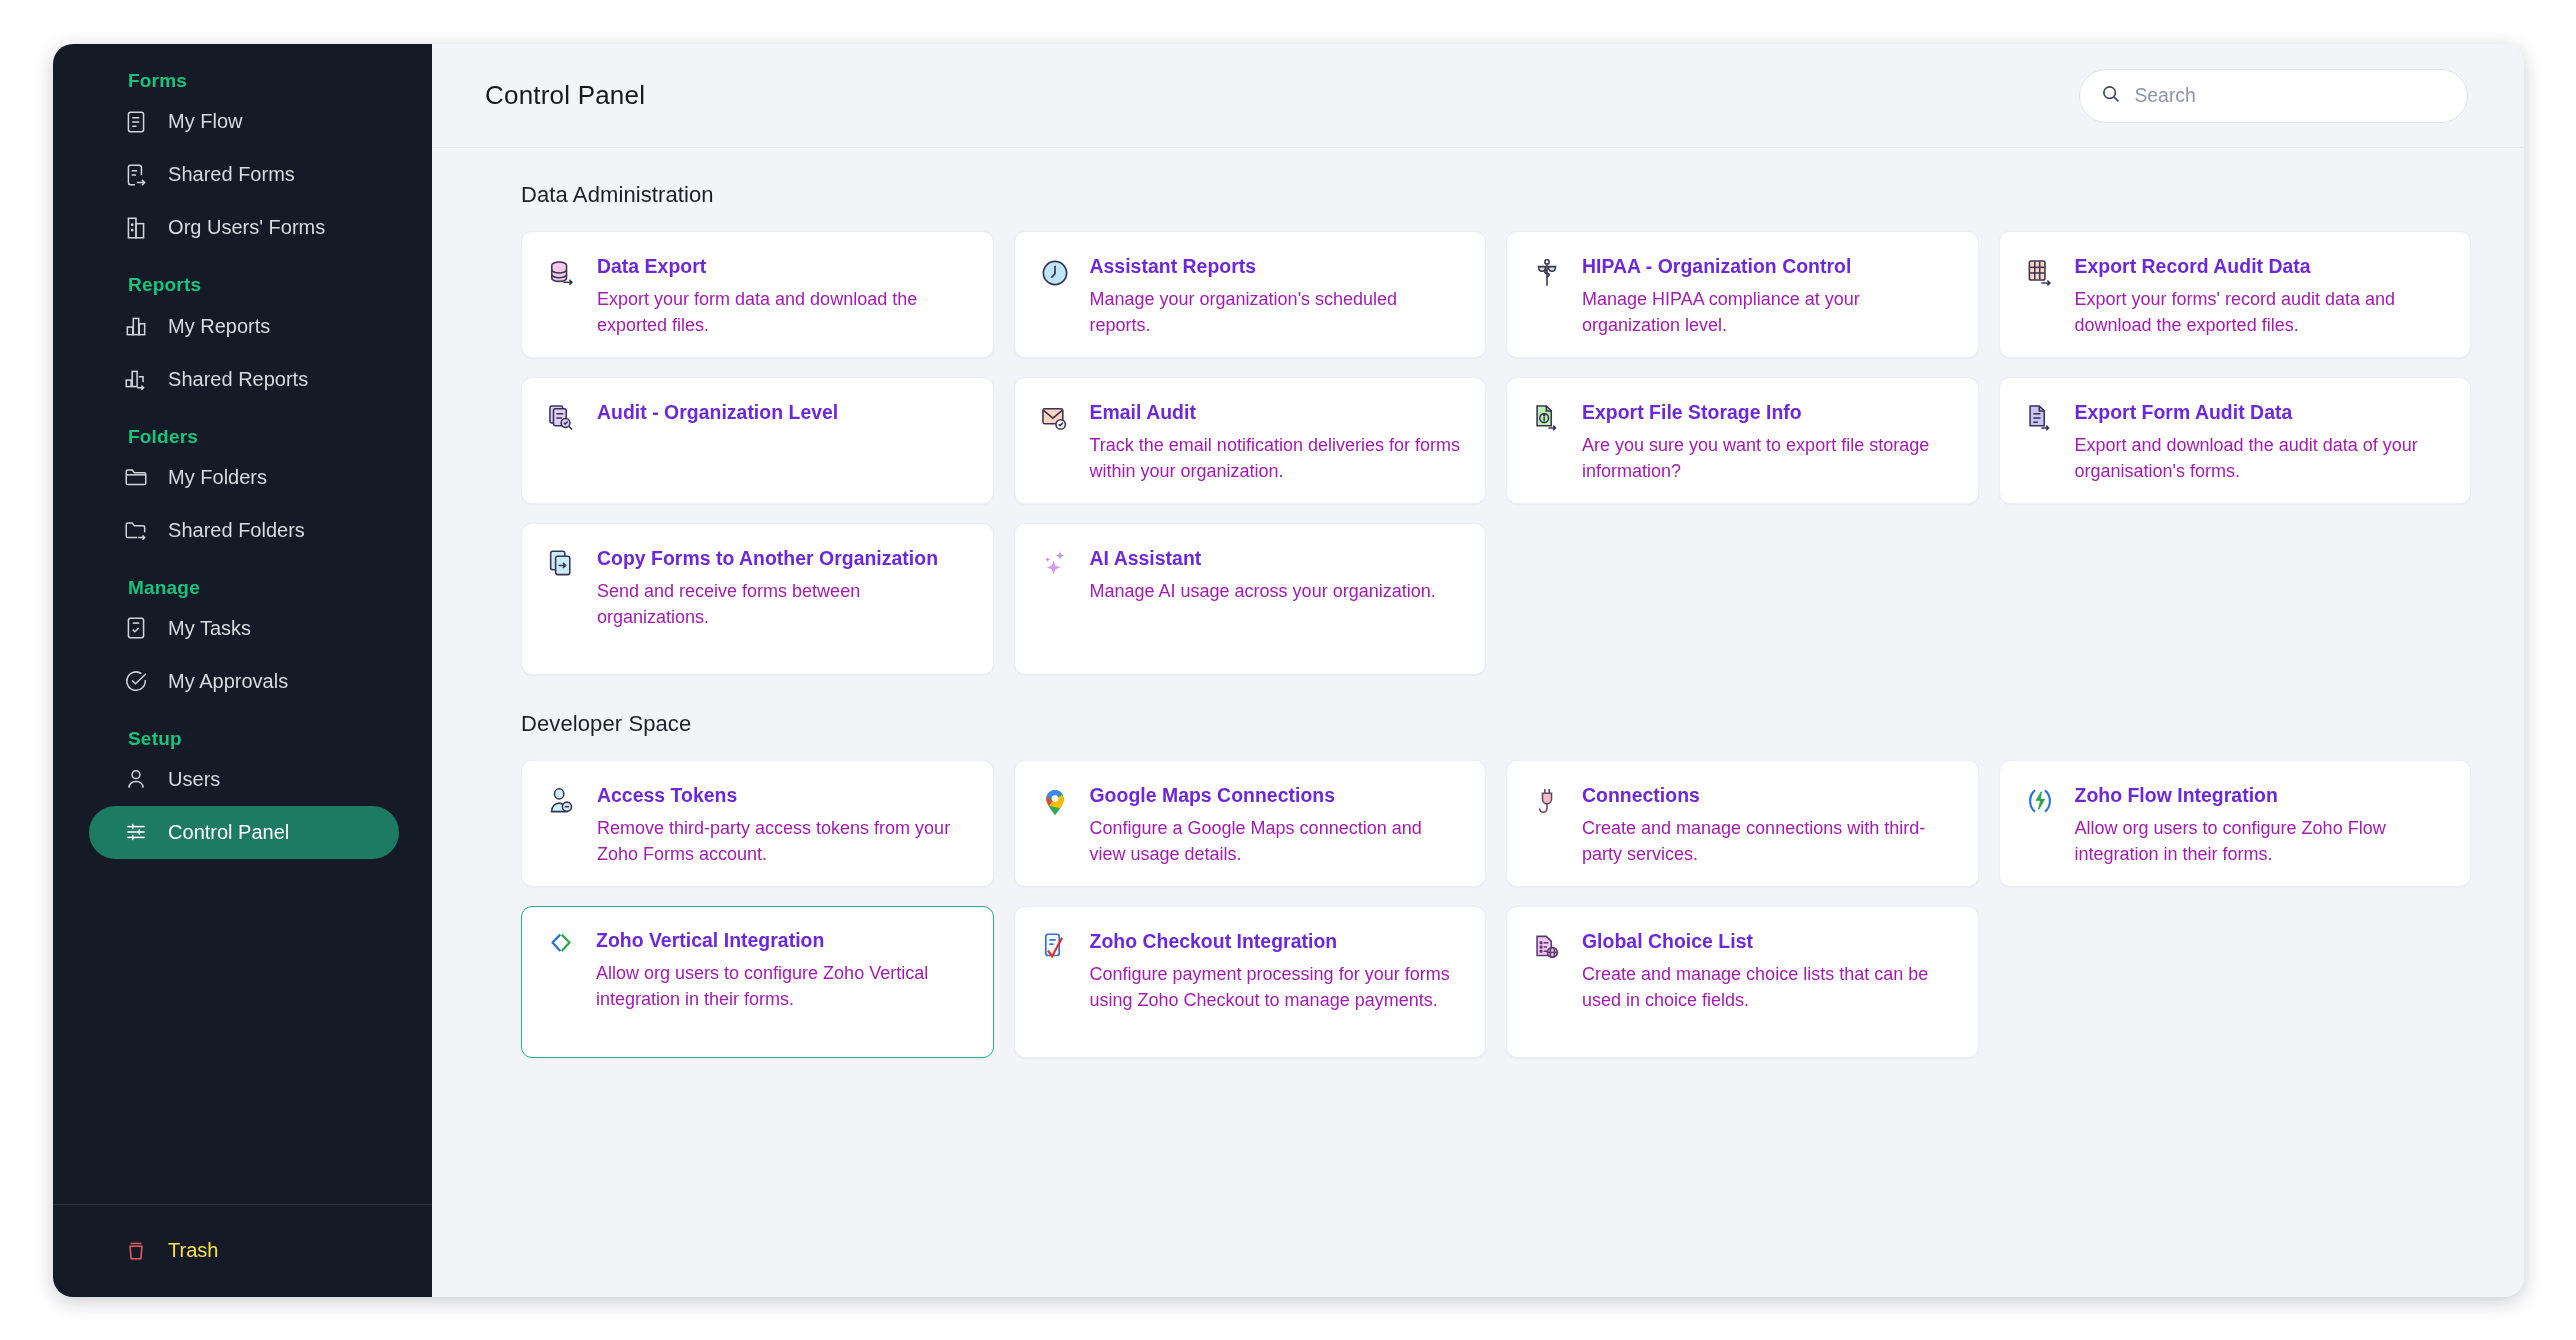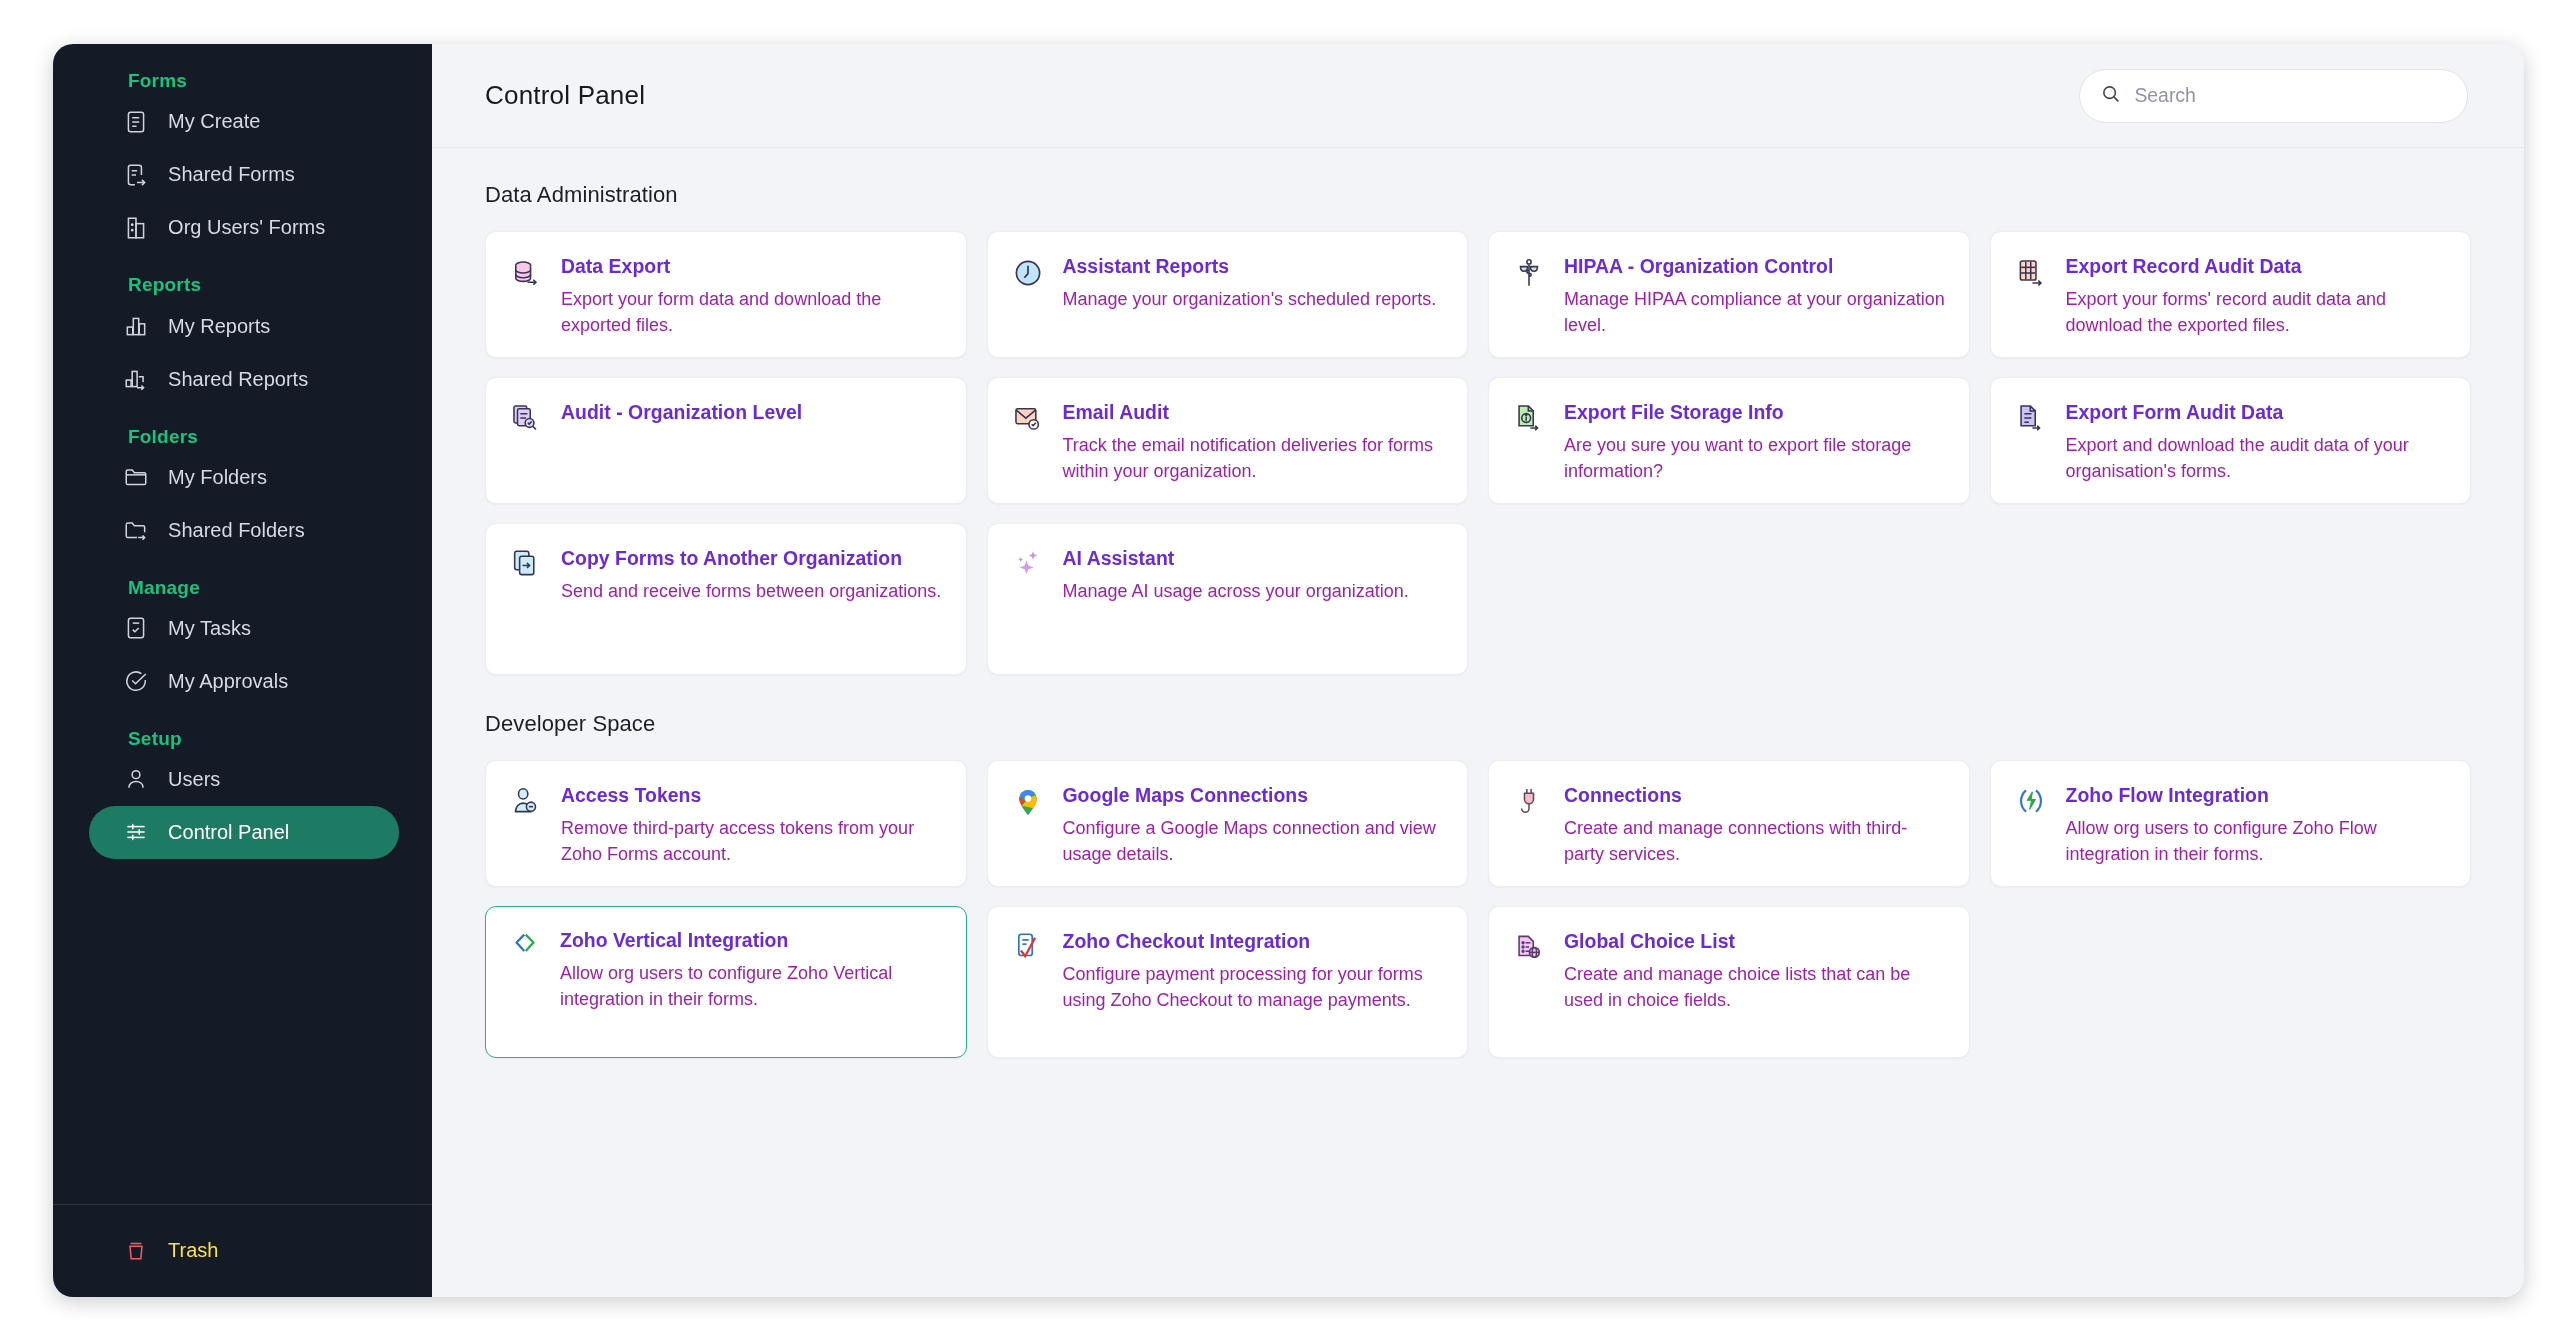--- a/index.html
+++ b/index.html
@@ -124,21 +124,21 @@
     flex: 1 1 auto;
     padding: 34px 53px 0 53px;
     overflow: hidden;
   }
   .section-title {
     font-size: 22px;
     color: #1c1f26;
     margin-bottom: 23px;
     letter-spacing: 0.1px;
   }
-  .section { margin-bottom: 36px; }
+  .section { margin-bottom: 36px; margin-left: 36px; }
   .card-grid {
     display: grid;
     grid-template-columns: repeat(4, 1fr);
     gap: 18.7px 20px;
   }
   .card {
     background: #ffffff;
     border: 0.8px solid #eceef4;
     border-radius: 11px;
     min-height: 124px;
@@ -188,21 +188,21 @@
         <div class="nav-group-title">Forms</div>
         <div class="nav-item">
           <span class="nav-ico">
             <svg viewBox="0 0 24 24" fill="none" stroke="#cfd4dc" stroke-width="1.4">
                 <rect x="5" y="3" width="14" height="18" rx="2"></rect>
                 <line x1="8.5" y1="8" x2="15" y2="8"></line>
                 <line x1="8.5" y1="12" x2="15" y2="12"></line>
                 <line x1="8.5" y1="16" x2="12.5" y2="16"></line>
               </svg>
           </span>
-          <span class="nav-label">My Create</span>
+          <span class="nav-label">My Flow</span>
         </div>
         <div class="nav-item">
           <span class="nav-ico">
             <svg viewBox="0 0 24 24" fill="none" stroke="#cfd4dc" stroke-width="1.4">
                 <path d="M17 12V5a2 2 0 0 0-2-2H7a2 2 0 0 0-2 2v14a2 2 0 0 0 2 2h4"></path>
                 <line x1="8" y1="8" x2="13" y2="8"></line>
                 <line x1="8" y1="12" x2="12" y2="12"></line>
                 <path d="M13 19h7m-2.5-2.5L20 19l-2.5 2.5"></path>
               </svg>
           </span>

